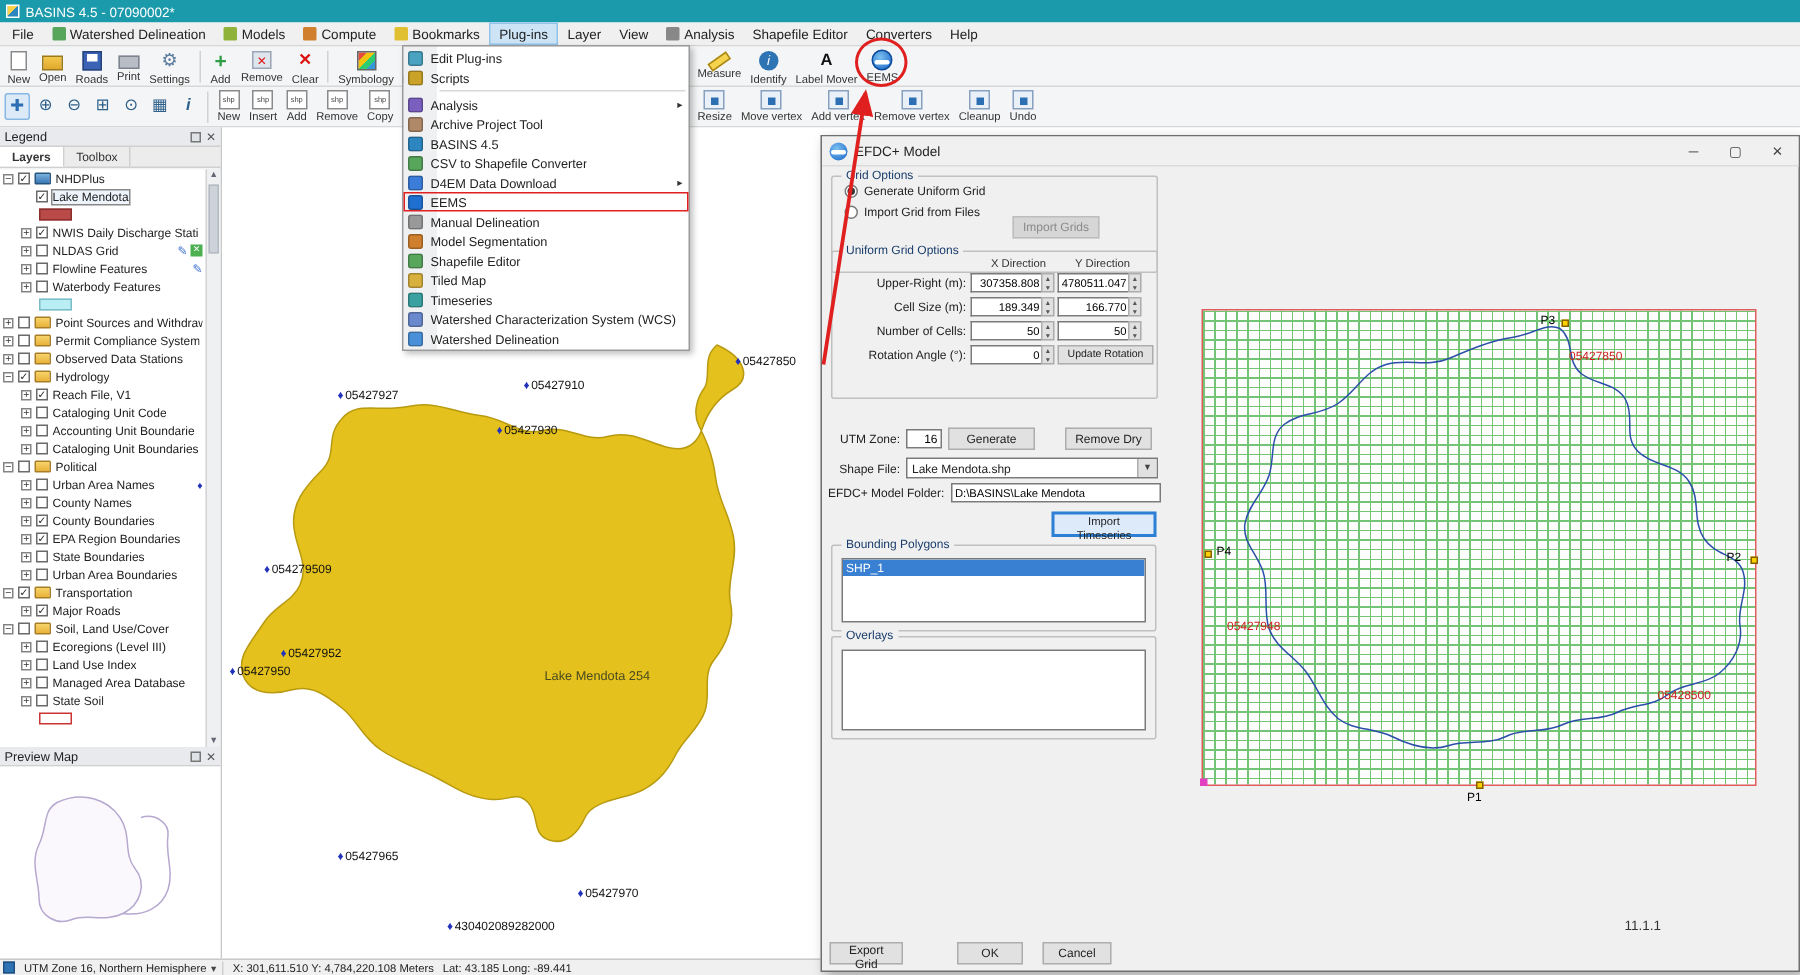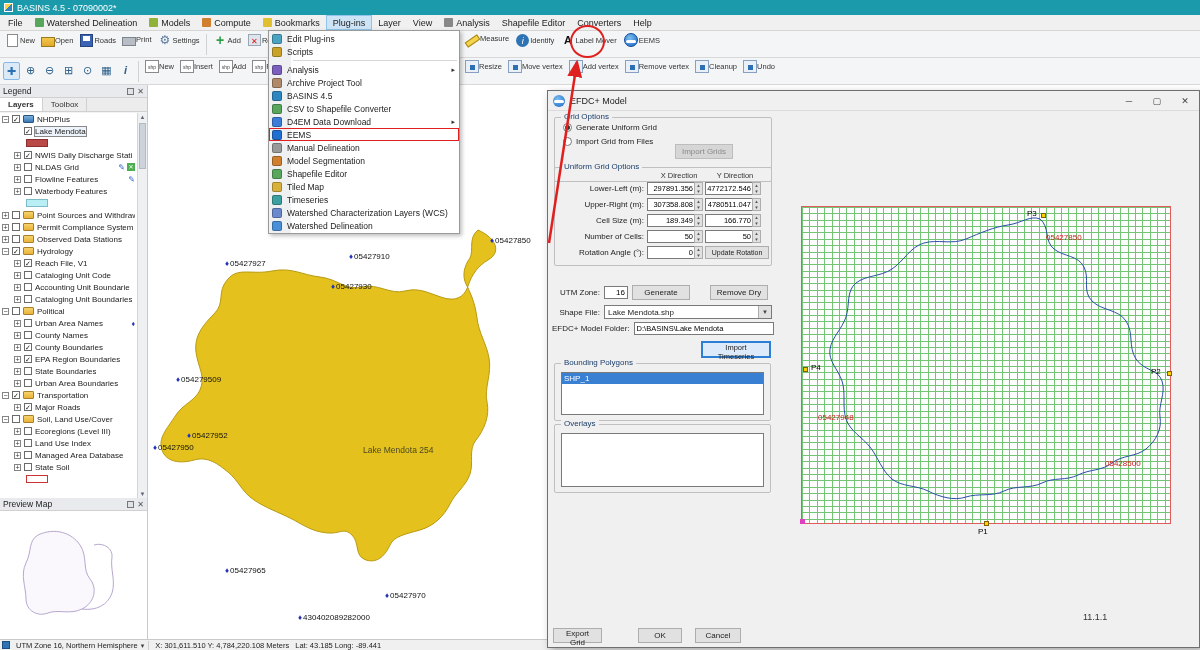--- a/index.html
+++ b/index.html
@@ -16,21 +16,21 @@
 .menu-item.active{background:#cde4f7;border:1px solid #90c4ea;}
 .mi{width:9px;height:9px;border-radius:1px;display:inline-block;}
 
 
 .tbrow{position:absolute;left:0;width:1200px;background:#f4f5f6;border-bottom:1px solid #d8d8d8;display:flex;align-items:flex-start;padding:1px 2px 0 2px;}
 #tb1{top:31px;height:27px;}
 #tb2{top:58px;height:27px;}
 .tb-group{display:flex;align-items:flex-start;}
 .tb-group.abs462{position:absolute;left:462px;top:1px;}
 .tb-sep{width:1px;align-self:stretch;background:#d2d2d2;margin:2px 3px;}
-.tb-btn{display:flex;flex-direction:row;align-items:center;padding:1px 3px;font-size:7.5px;color:#333;white-space:nowrap;cursor:default;}
+.tb-btn{display:flex;flex-direction:column;align-items:center;padding:1px 3px;font-size:7.5px;color:#333;white-space:nowrap;cursor:default;}
 .tbi{width:15px;height:15px;display:block;position:relative;text-align:center;line-height:14px;font-size:11px;}
 .tbi-new{background:#fff;border:1px solid #8a8a8a;width:11px;height:13px;margin:1px 2px;}
 .tbi-open{background:linear-gradient(#f3c84a,#e0a92e);border:1px solid #9a7a1a;height:10px;width:14px;margin-top:4px;}
 .tbi-save{background:#3a62b5;border:1px solid #27437c;width:13px;height:13px;margin:1px;}
 .tbi-save::after{content:'';position:absolute;left:2px;right:2px;top:1px;height:5px;background:#fff;}
 .tbi-print{background:#b9bec6;border:1px solid #7e848d;height:9px;width:14px;margin-top:4px;}
 .tbi-settings::before{content:'⚙';color:#5b7a9d;font-size:12px;}
 .tbi-add::before{content:'+';color:#2f9e44;font-weight:bold;font-size:14px;}
 .tbi-removex{background:#dfe5ec;border:1px solid #9aa6b5;width:13px;height:12px;margin:1px;line-height:11px;}
 .tbi-removex::before{content:'✕';color:#d11;font-size:8px;}
@@ -672,21 +672,21 @@
         <div class="pm-row">
           <span class="pm-icon" style="background: rgb(216, 177, 60);"></span>
           <span class="pm-label">Tiled Map</span>
         </div>
         <div class="pm-row">
           <span class="pm-icon" style="background: rgb(58, 160, 160);"></span>
           <span class="pm-label">Timeseries</span>
         </div>
         <div class="pm-row">
           <span class="pm-icon" style="background: rgb(106, 137, 204);"></span>
-          <span class="pm-label">Watershed Characterization Layers (WCS)</span>
+          <span class="pm-label">Watershed Characterization System (WCS)</span>
         </div>
         <div class="pm-row">
           <span class="pm-icon" style="background: rgb(74, 144, 217);"></span>
           <span class="pm-label">Watershed Delineation</span>
         </div>
       </div>
   </div>
 
   <div class="statusbar">
     <span class="sb-icon"></span>
@@ -721,37 +721,20 @@
       </div>
       <button class="btn disabled" id="btn-import-grids">Import Grids</button>
     </div>
 
     <div class="grp" id="grp-uniform">
       <span class="grp-title">Uniform Grid Options</span>
       <div class="ug-head">
         <span class="sp"></span>
         <span>X Direction</span>
         <span>Y Direction</span>
-      </div>
-      <div class="ug-row">
-        <span class="ug-label">Lower-Left (m):</span>
-        <span class="num">
-            <input readonly="" value="297891.356" style="">
-            <span class="spin">
-              <i class="su"></i>
-              <i class="sd"></i>
-            </span>
-          </span>
-        <span class="num">
-            <input readonly="" value="4772172.546" style="">
-            <span class="spin">
-              <i class="su"></i>
-              <i class="sd"></i>
-            </span>
-          </span>
       </div>
       <div class="ug-row">
         <span class="ug-label">Upper-Right (m):</span>
         <span class="num">
             <input readonly="" value="307358.808" style="">
             <span class="spin">
               <i class="su"></i>
               <i class="sd"></i>
             </span>
           </span>

